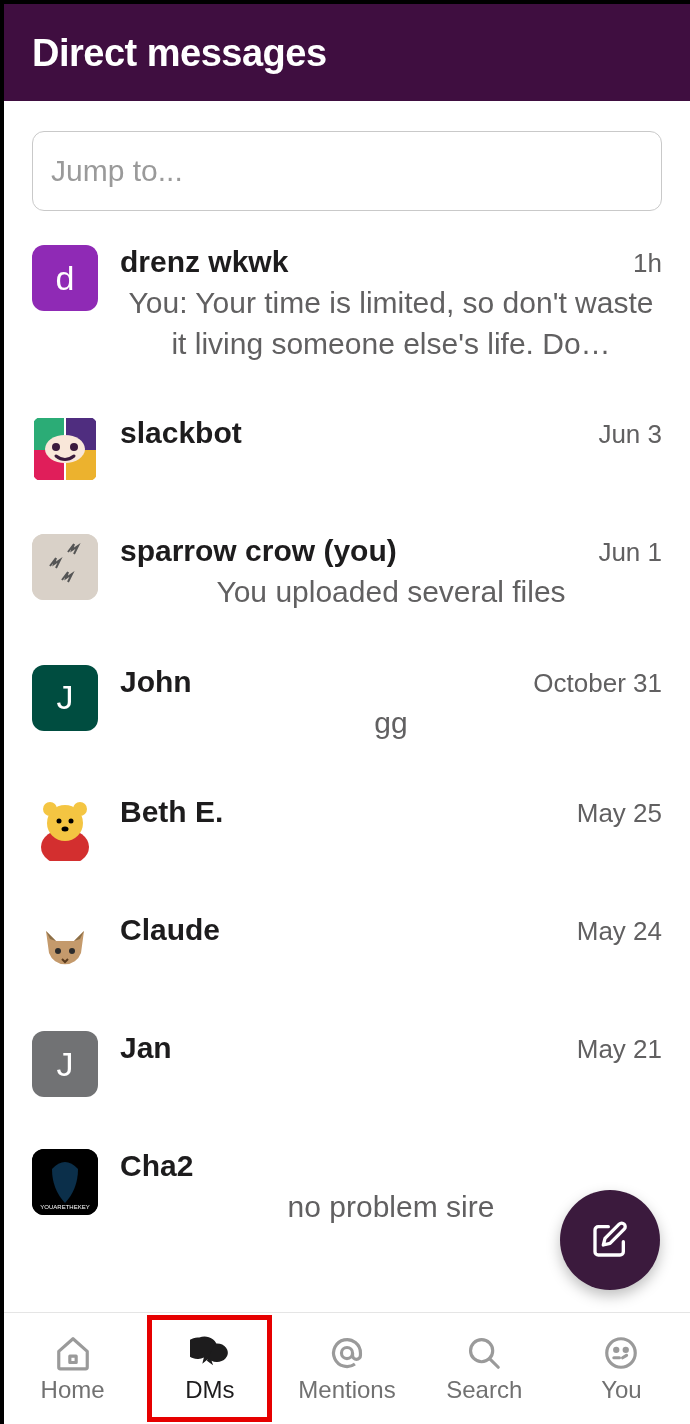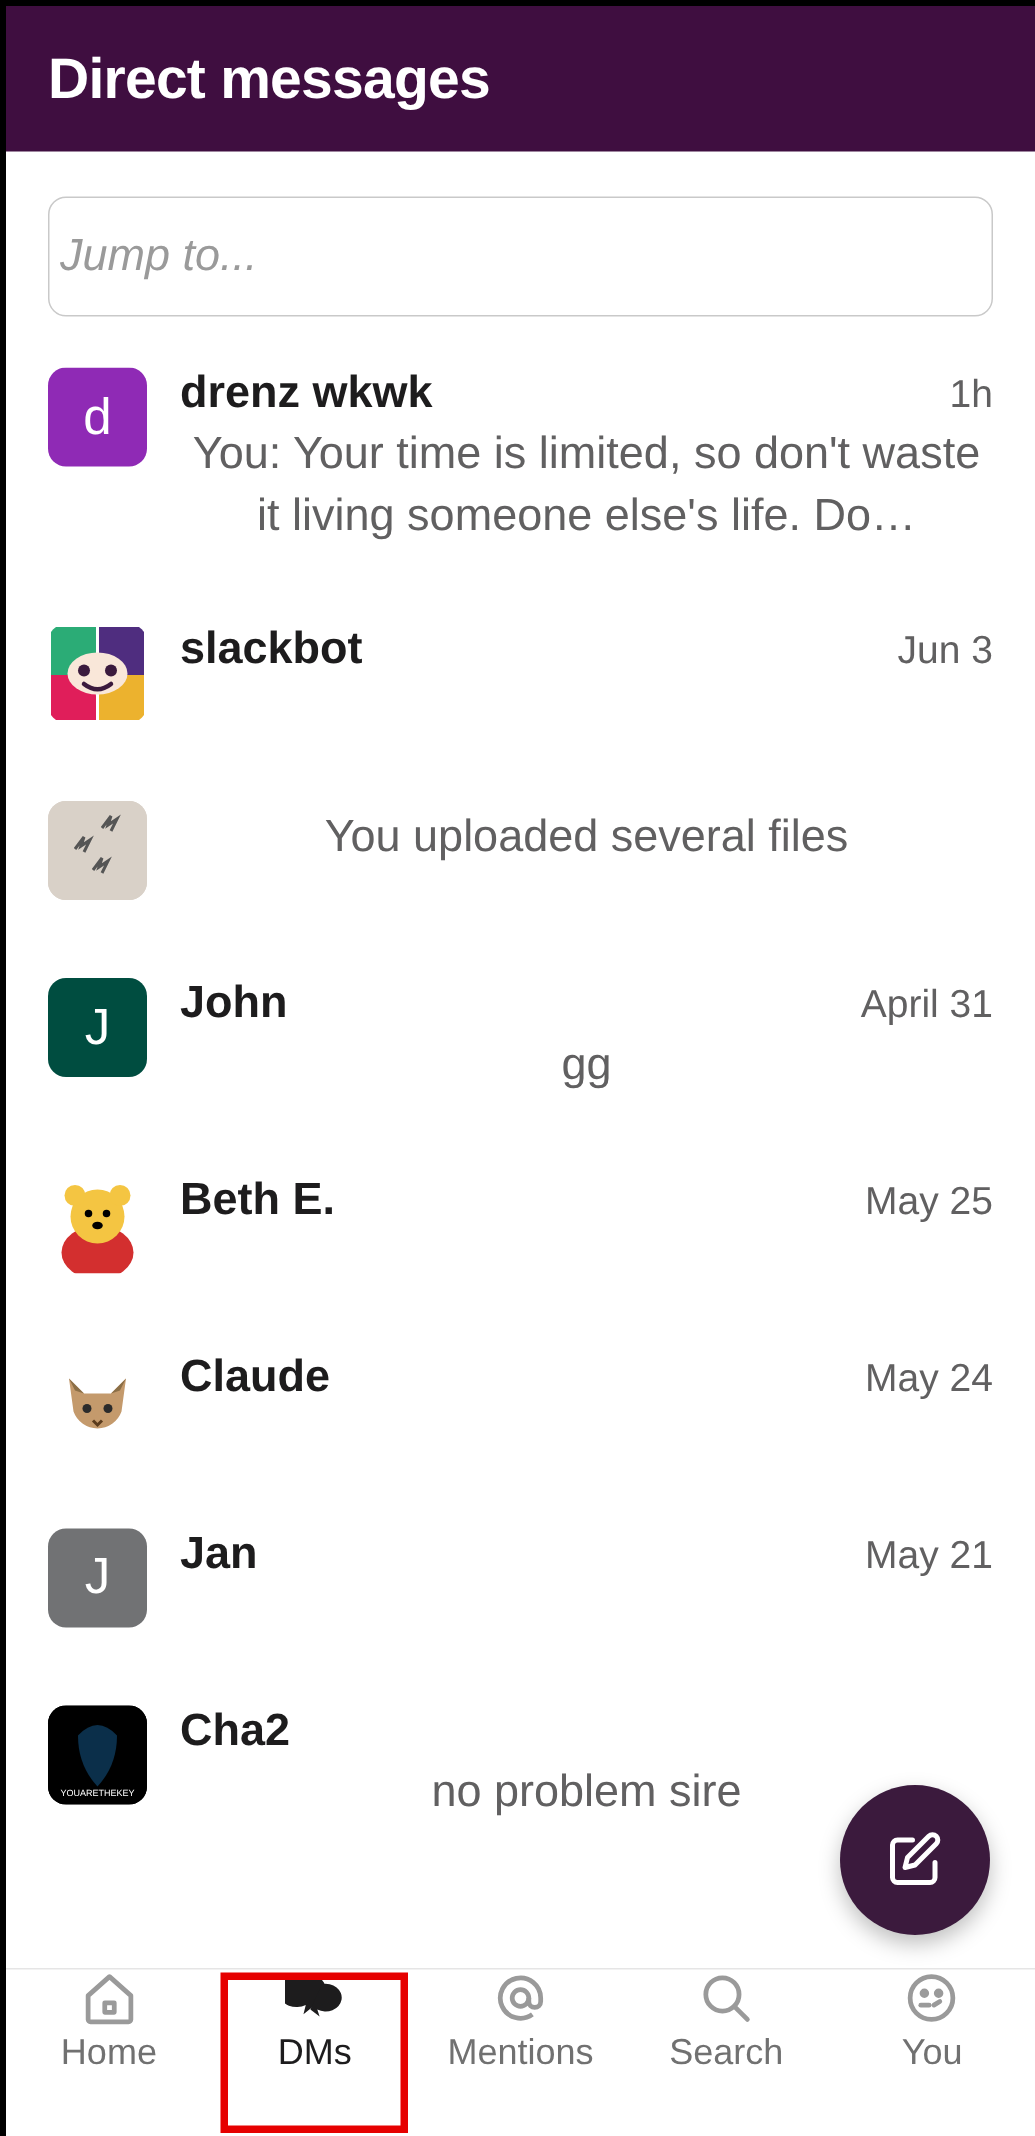--- a/index.html
+++ b/index.html
@@ -1,33 +1,33 @@
 <!DOCTYPE html>
 <html><head>
 <meta charset="utf-8">
 <style>
   * { box-sizing: border-box; margin: 0; padding: 0; }
   html, body { width: 690px; height: 1424px; font-family: -apple-system, BlinkMacSystemFont, "Segoe UI", Helvetica, Arial, sans-serif; background: #fff; overflow: hidden; border: 2px solid #000; }
   .app { display: flex; flex-direction: column; height: 100%; }
   .header { background: #3f0e40; color: #fff; padding: 28px 28px 26px; }
   .header h1 { font-size: 38px; font-weight: 800; letter-spacing: -0.5px; }
   .search-wrap { padding: 30px 28px 34px; }
-  .search-input { width: 100%; height: 80px; border: 1px solid #c9c9c9; border-radius: 12px; background: #fff; font-size: 30px; padding: 0 7px; color: #0f172a; font-style: italic; }
+  .search-input { width: 100%; height: 80px; border: 1px solid #c9c9c9; border-radius: 12px; background: #fff; font-size: 30px; padding: 0 18px; color: #0f172a; }
   .search-input::placeholder { color: #9a9a9a; }
   .list { flex: 1; overflow: hidden; }
   .row { display: flex; align-items: flex-start; padding: 0 28px 52px; cursor: pointer; }
   .avatar { width: 66px; height: 66px; border-radius: 12px; flex-shrink: 0; margin-right: 22px; display: flex; align-items: center; justify-content: center; font-size: 34px; font-weight: 400; color: #fff; overflow: hidden; }
   .row-body { flex: 1; min-width: 0; text-align: center; }
   .row-top { display: flex; align-items: baseline; justify-content: space-between; }
   .row-name { font-size: 30px; font-weight: 700; color: #1d1c1d; }
   .row-time { font-size: 26px; color: #616061; margin-left: 12px; flex-shrink: 0; }
   .row-msg { font-size: 30px; color: #616061; line-height: 1.35; margin-top: 4px; }
   .fab { position: absolute; right: 30px; bottom: 134px; width: 100px; height: 100px; border-radius: 50%; background: #3b1a3d; display: flex; align-items: center; justify-content: center; box-shadow: 0 6px 14px rgba(0,0,0,0.25); cursor: pointer; }
   .tabbar { display: flex; border-top: 1px solid #e5e5e5; background: #fff; height: 112px; }
-  .tab { flex: 1; display: flex; flex-direction: column; align-items: center; gap: 4px; color: #717171; font-size: 24px; cursor: pointer; position: relative; }
+  .tab { flex: 1; display: flex; flex-direction: column; align-items: center; justify-content: center; gap: 4px; color: #717171; font-size: 24px; cursor: pointer; position: relative; }
   .tab.active { color: #1d1c1d; }
   .tab .ticon { height: 38px; display: flex; align-items: center; justify-content: center; }
   .tab.highlighted::after { content: ""; position: absolute; inset: 2px 6px 2px 6px; border: 5px solid #e60000; pointer-events: none; }
   
   .av-purple { background: #8f2ab5; }
   .av-teal { background: #004d40; }
   .av-grey { background: #717274; }
   .av-black { background: #000; }
   .av-slackbot { background: #fff; }
   .av-img-grey { background: #d9d1c8; }
@@ -83,31 +83,35 @@
       <div class="row">
     <div class="avatar av-img-grey">
           <svg width="66" height="66" viewBox="0 0 66 66">
       <rect width="66" height="66" fill="#d9d1c8"></rect>
       <path d="M18 32 l6 -8 l-2 6 l6 -4 l-4 8" stroke="#555" stroke-width="2" fill="none"></path>
       <path d="M36 18 l6 -8 l-2 6 l6 -4 l-4 8" stroke="#555" stroke-width="2" fill="none"></path>
       <path d="M30 46 l6 -8 l-2 6 l6 -4 l-4 8" stroke="#555" stroke-width="2" fill="none"></path>
     </svg>
         </div>
     <div class="row-body">
+      <div class="row-top">
+        <span class="row-name">sparrow crow (you)</span>
+        <span class="row-time">Jun 1</span>
+      </div>
       <div class="row-msg">You uploaded several files</div>
     </div>
       </div>
       <div class="row">
     <div class="avatar av-teal">
           <span style="font-size:34px;">J</span>
         </div>
     <div class="row-body">
       <div class="row-top">
         <span class="row-name">John</span>
-        <span class="row-time">April 31</span>
+        <span class="row-time">October 31</span>
       </div>
       <div class="row-msg">gg</div>
     </div>
       </div>
       <div class="row">
     <div class="avatar av-pooh">
           <svg width="66" height="66" viewBox="0 0 66 66">
       <rect width="66" height="66" fill="#fff"></rect>
       <ellipse cx="33" cy="52" rx="24" ry="18" fill="#d32f2f"></ellipse>
       <circle cx="33" cy="28" r="18" fill="#f4c542"></circle>

